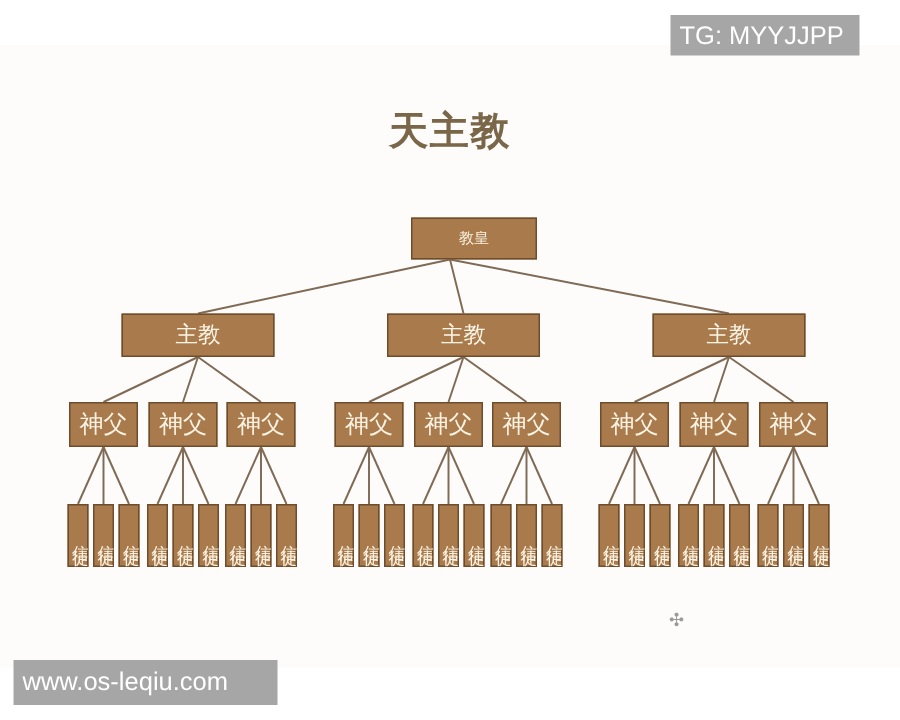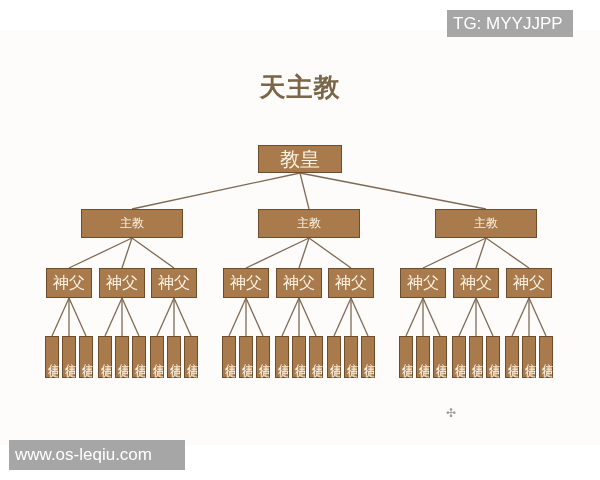--- a/index.html
+++ b/index.html
@@ -1,22 +1,22 @@
 <!DOCTYPE html>
 <html><head>
 <meta charset="utf-8">
 <style>
   html,body{margin:0;padding:0;}
   body{width:600px;height:480px;background:#ffffff;position:relative;overflow:hidden;font-family:"DejaVu Sans",sans-serif;}
   .panel{position:absolute;left:0;top:30px;width:600px;height:415px;background:#fdfcfa;}
   .title{position:absolute;left:0;width:600px;top:70px;text-align:center;font-family:"DejaVu Serif",serif;font-weight:bold;font-size:26px;color:#7a6648;letter-spacing:1px;}
   svg.lines{position:absolute;left:0;top:0;}
   .box{position:absolute;background:#a97b4c;border:1px solid #6e4d2c;color:#fbf3e4;display:flex;align-items:center;justify-content:center;box-sizing:border-box;}
-  .pope{font-size:20px;}
-  .bishop{font-size:12px;}
+  .pope{font-size:10px;margin-left:16px;}
+  .bishop{font-size:15px;}
   .priest{font-size:16px;align-items:center;}
   .believer{font-size:11px;writing-mode:vertical-rl;letter-spacing:2px;}
   .wm{position:absolute;background:#a6a6a6;color:#ffffff;font-family:"Liberation Sans",sans-serif;font-size:17px;display:flex;align-items:center;padding:0 6px;box-sizing:border-box;}
   .logo{position:absolute;left:446px;top:406px;font-family:"Liberation Sans",sans-serif;font-size:13px;color:#8a8a8a;display:flex;align-items:center;gap:4px;letter-spacing:0.5px;}
 </style>
 </head>
 <body>
 
 <div class="panel"></div>
 

